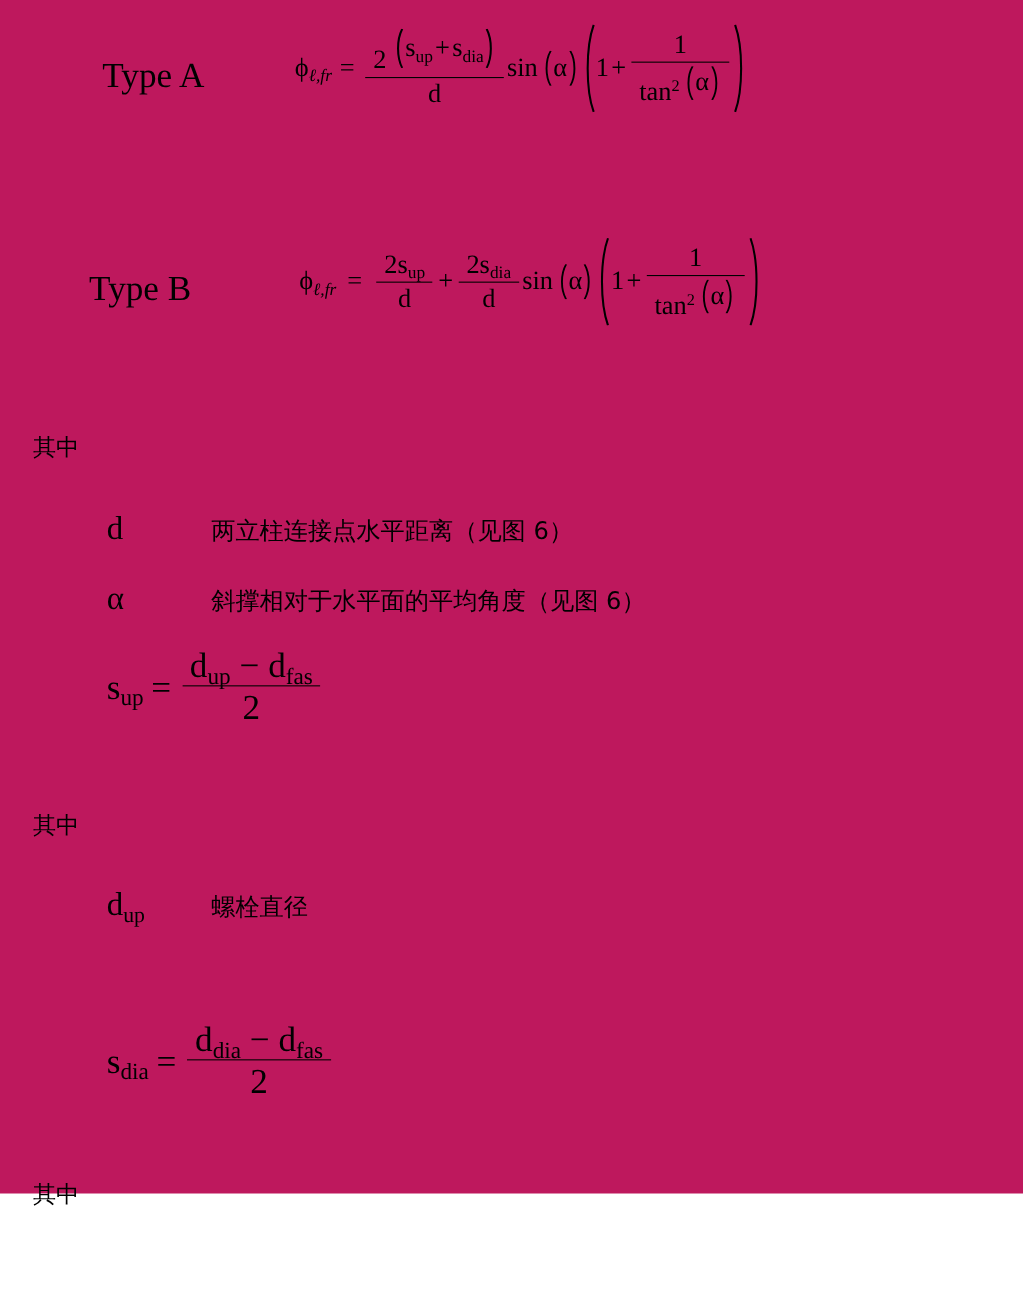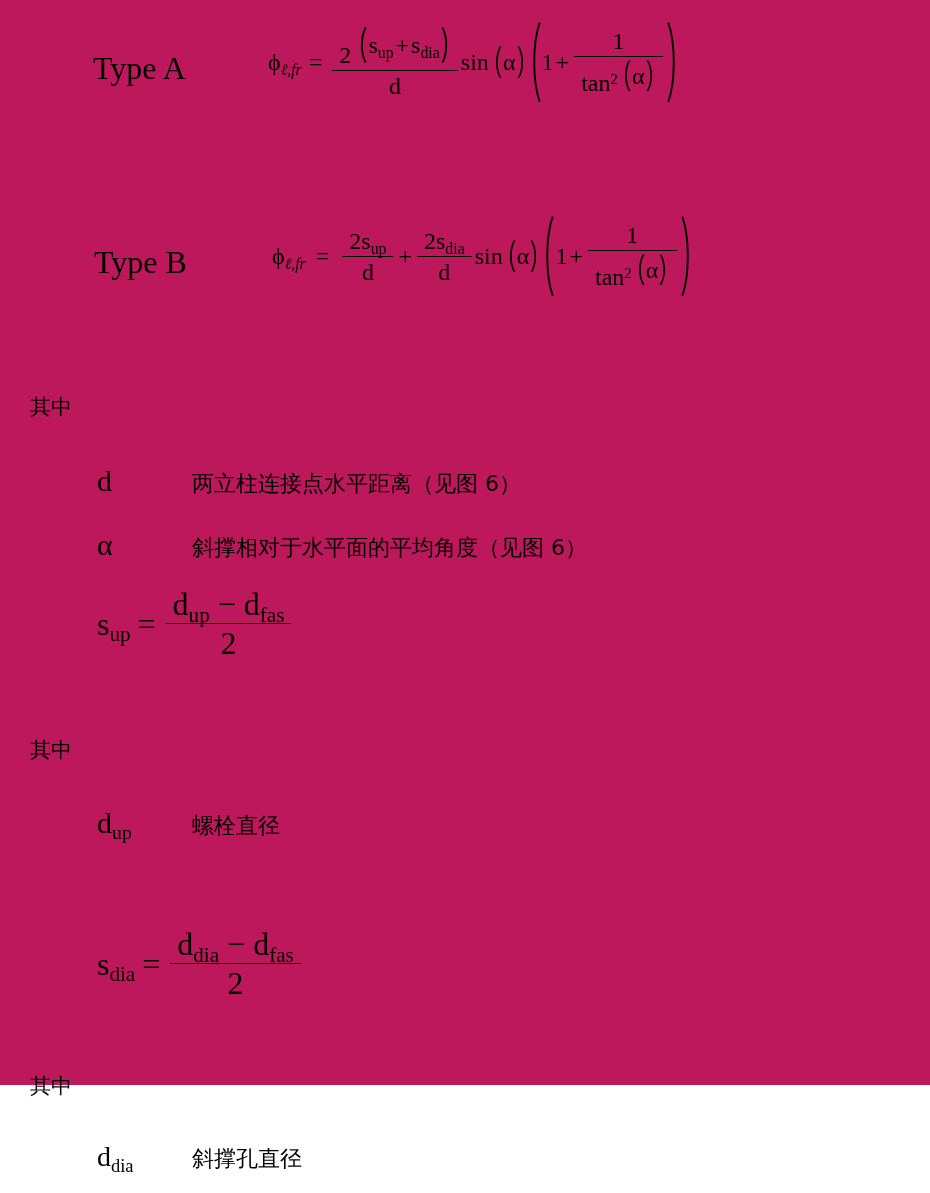--- a/index.html
+++ b/index.html
@@ -192,21 +192,21 @@
           </span>
         </span>
         <svg viewBox="0 0 14 100" preserveAspectRatio="none" aria-hidden="true">
             <path d="M1.5 0.8 C10 26, 10 74, 1.5 99.2" fill="none" stroke="#000" stroke-width="2.2"></path>
           </svg>
       </span>
 
     </span>
   </div>
 
-  <div class="blk" style="left:94px; top:246px;">
+  <div class="blk" style="left:81px; top:246px;">
     <span class="type-label">Type B</span>
   </div>
 
   <div class="blk" style="left:272px; top:216px;">
     <span class="math">
 
       <span><span class="mi">ϕ</span><span class="sub" style="font-style:italic;">ℓ,fr</span></span>
 
       <span class="opeq" style="padding:0 10px;">=</span>
 
@@ -303,18 +303,14 @@
       <span class="frac">
         <span class="num"><span><span class="mi">d</span><span class="sub">dia</span></span><span class="op" style="padding:0 8px;">−</span><span><span class="mi">d</span><span class="sub">fas</span></span>
         </span>
         <span class="den">2</span>
       </span>
     </span>
   </div>
 
   <div class="blk cn cn-head" style="left:30px; top:1076px;">其中</div>
 
-  <div class="defrow" style="left:97px; top:1143px;">
-    <span class="term" style="font-size:28px;"><span class="mi">d</span><span class="sub">dia</span></span>
-    <span class="cn">斜撑孔直径</span>
-  </div>
 
 </div>
 
 </body></html>

